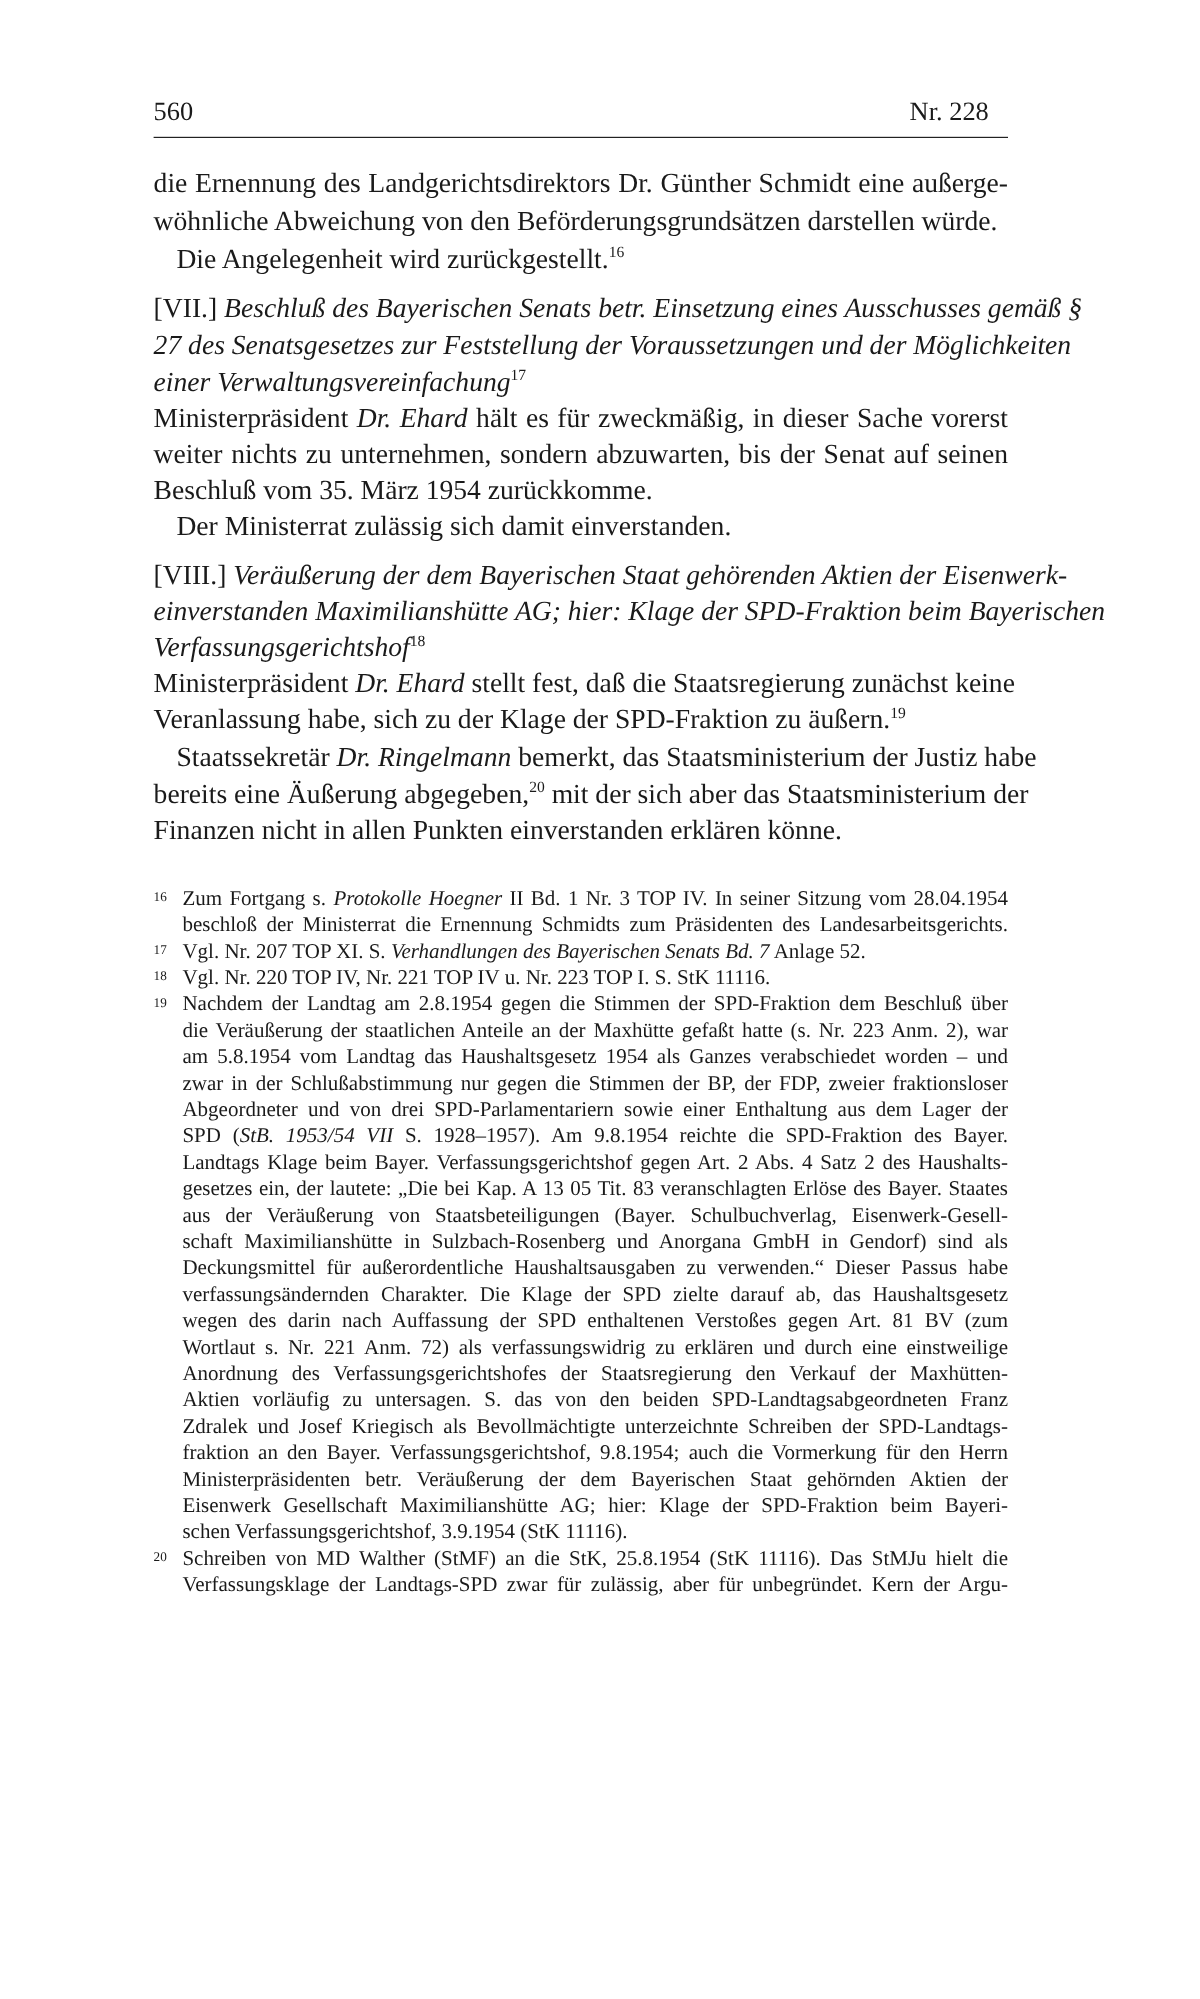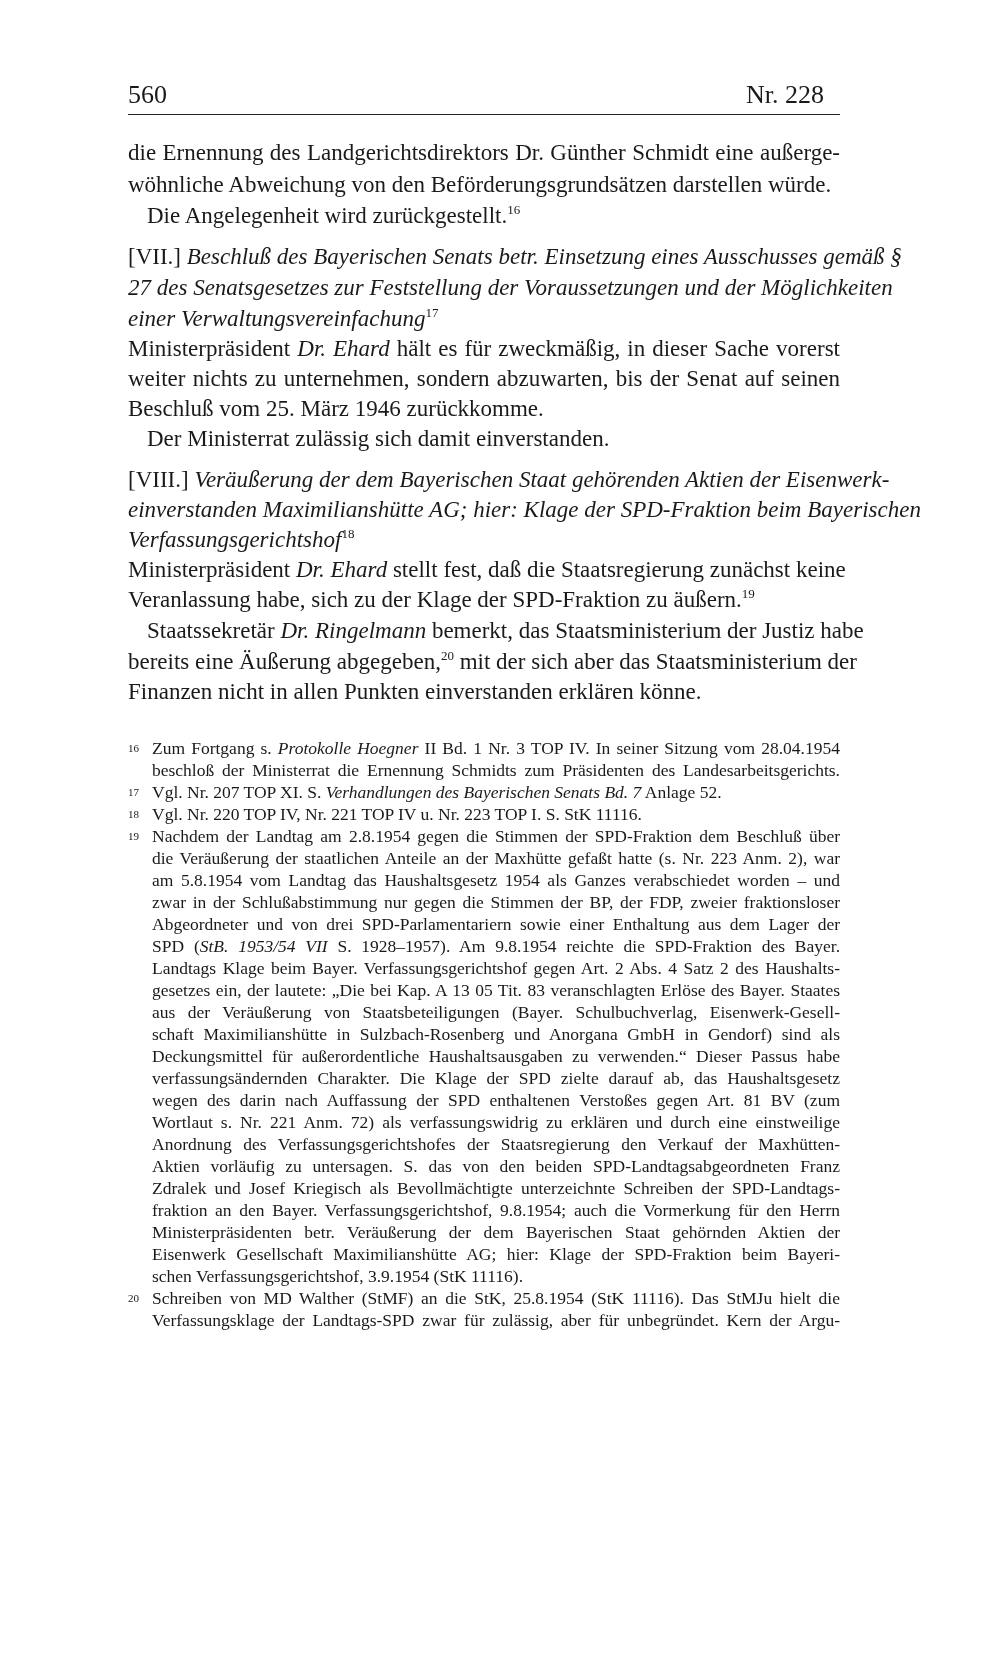--- a/index.html
+++ b/index.html
@@ -1,18 +1,18 @@
 <!DOCTYPE html>
 <html><head>
 <meta charset="utf-8">
 <style>
   html, body { margin: 0; padding: 0; background: #ffffff; }
   body { width: 1000px; height: 1666px; position: relative; overflow: hidden; color: #1a1a1a; font-family: "Liberation Serif", serif; }
   .page { position: absolute; left: 128px; top: 0; width: 712px; }
-  .header { position: absolute; top: 80px; left: 0; width: 712px; height: 34px; border-bottom: 1.3px solid #222; font-size: 26px; }
+  .header { position: absolute; top: 80px; left: 0; width: 712px; height: 34px; border-bottom: 1.3px solid #222; font-size: 22px; }
   .header .pn { position: absolute; left: 0; top: 0; }
   .header .date { position: absolute; left: 0; width: 712px; text-align: center; top: 0; }
   .header .nr { position: absolute; right: 16px; top: 0; }
   .body-text { position: absolute; left: 0; width: 712px; font-size: 23px; }
   .line { position: absolute; left: 0; white-space: nowrap; height: 32px; line-height: 32px; }
   .line.just { width: 712px; text-align: justify; text-align-last: justify; }
   .ind { left: 19px; }
   .ind.just { width: 693px; }
   i, .it { font-style: italic; }
   sup { font-size: 13px; vertical-align: 9px; line-height: 0; }
@@ -36,21 +36,21 @@
     <div class="line just" style="top:137px">die Ernennung des Landgerichtsdirektors Dr. Günther Schmidt eine außerge-</div>
     <div class="line" style="top:169px">wöhnliche Abweichung von den Beförderungsgrundsätzen darstellen würde.</div>
     <div class="line ind" style="top:200px"><span>Die Angelegenheit wird zurückgestellt.</span><sup>16</sup></div>
 
     <div class="line just it" style="top:241px"><span style="font-style:normal">[VII.]</span> <span>Beschluß des Bayerischen Senats betr. Einsetzung eines Ausschusses gemäß §</span></div>
     <div class="line just it" style="top:272px">27 des Senatsgesetzes zur Feststellung der Voraussetzungen und der Möglichkeiten</div>
     <div class="line it" style="top:303px"><span>einer Verwaltungsvereinfachung</span><sup style="font-style:normal">17</sup></div>
 
     <div class="line just" style="top:333px"><span>Ministerpräsident </span><i>Dr. Ehard</i><span> hält es für zweckmäßig, in dieser Sache vorerst</span></div>
     <div class="line just" style="top:363px">weiter nichts zu unternehmen, sondern abzuwarten, bis der Senat auf seinen</div>
-    <div class="line" style="top:393px">Beschluß vom 25. März 1946 zurückkomme.</div>
+    <div class="line" style="top:393px">Beschluß vom 35. März 1954 zurückkomme.</div>
     <div class="line ind" style="top:423px">Der Ministerrat zulässig sich damit einverstanden.</div>
 
     <div class="line just it" style="top:464px"><span style="font-style:normal">[VIII.]</span> <span>Veräußerung der dem Bayerischen Staat gehörenden Aktien der Eisenwerk-</span></div>
     <div class="line just it" style="top:494px">einverstanden Maximilianshütte AG; hier: Klage der SPD-Fraktion beim Bayerischen</div>
     <div class="line it" style="top:524px"><span>Verfassungsgerichtshof</span><sup style="font-style:normal">18</sup></div>
 
     <div class="line just" style="top:554px"><span>Ministerpräsident </span><i>Dr. Ehard</i><span> stellt fest, daß die Staatsregierung zunächst keine</span></div>
     <div class="line" style="top:584px"><span>Veranlassung habe, sich zu der Klage der SPD-Fraktion zu äußern.</span><sup>19</sup></div>
     <div class="line ind just" style="top:615px"><span>Staatssekretär </span><i>Dr. Ringelmann</i><span> bemerkt, das Staatsministerium der Justiz habe</span></div>
     <div class="line just" style="top:646px"><span>bereits eine Äußerung abgegeben,</span><sup>20</sup><span> mit der sich aber das Staatsministerium der</span></div>

